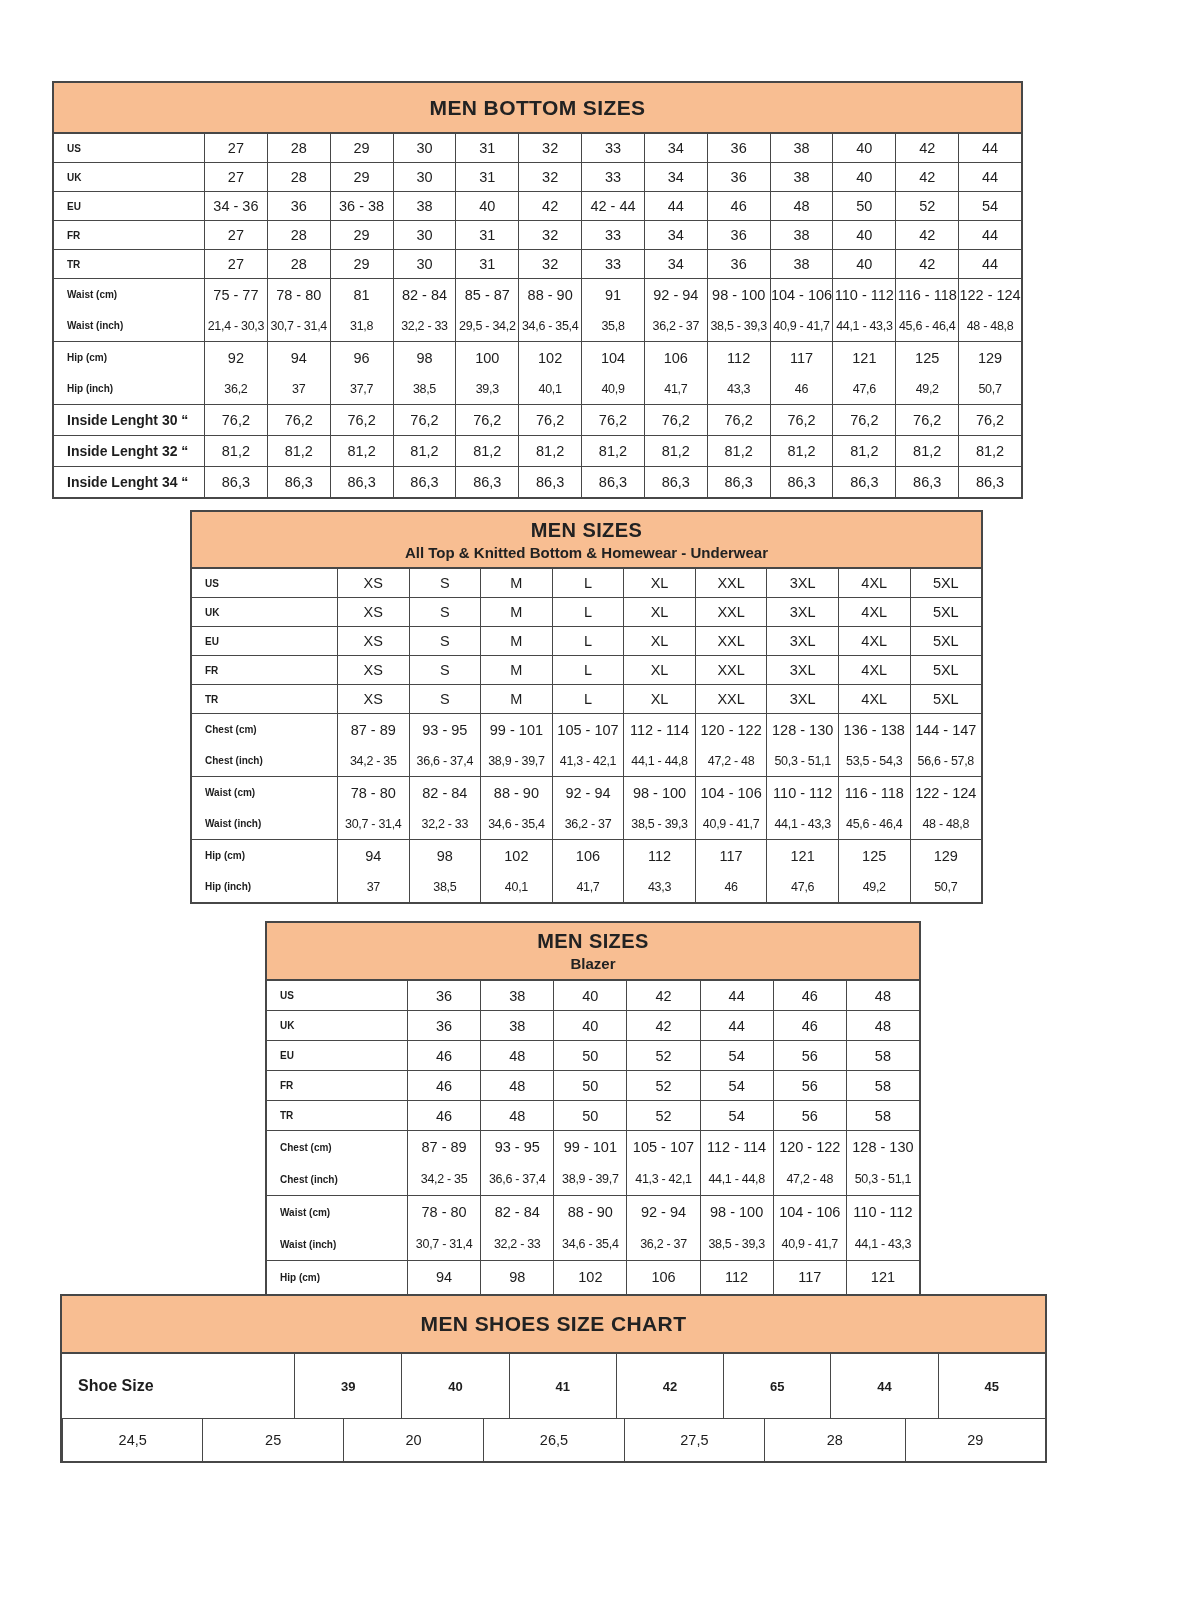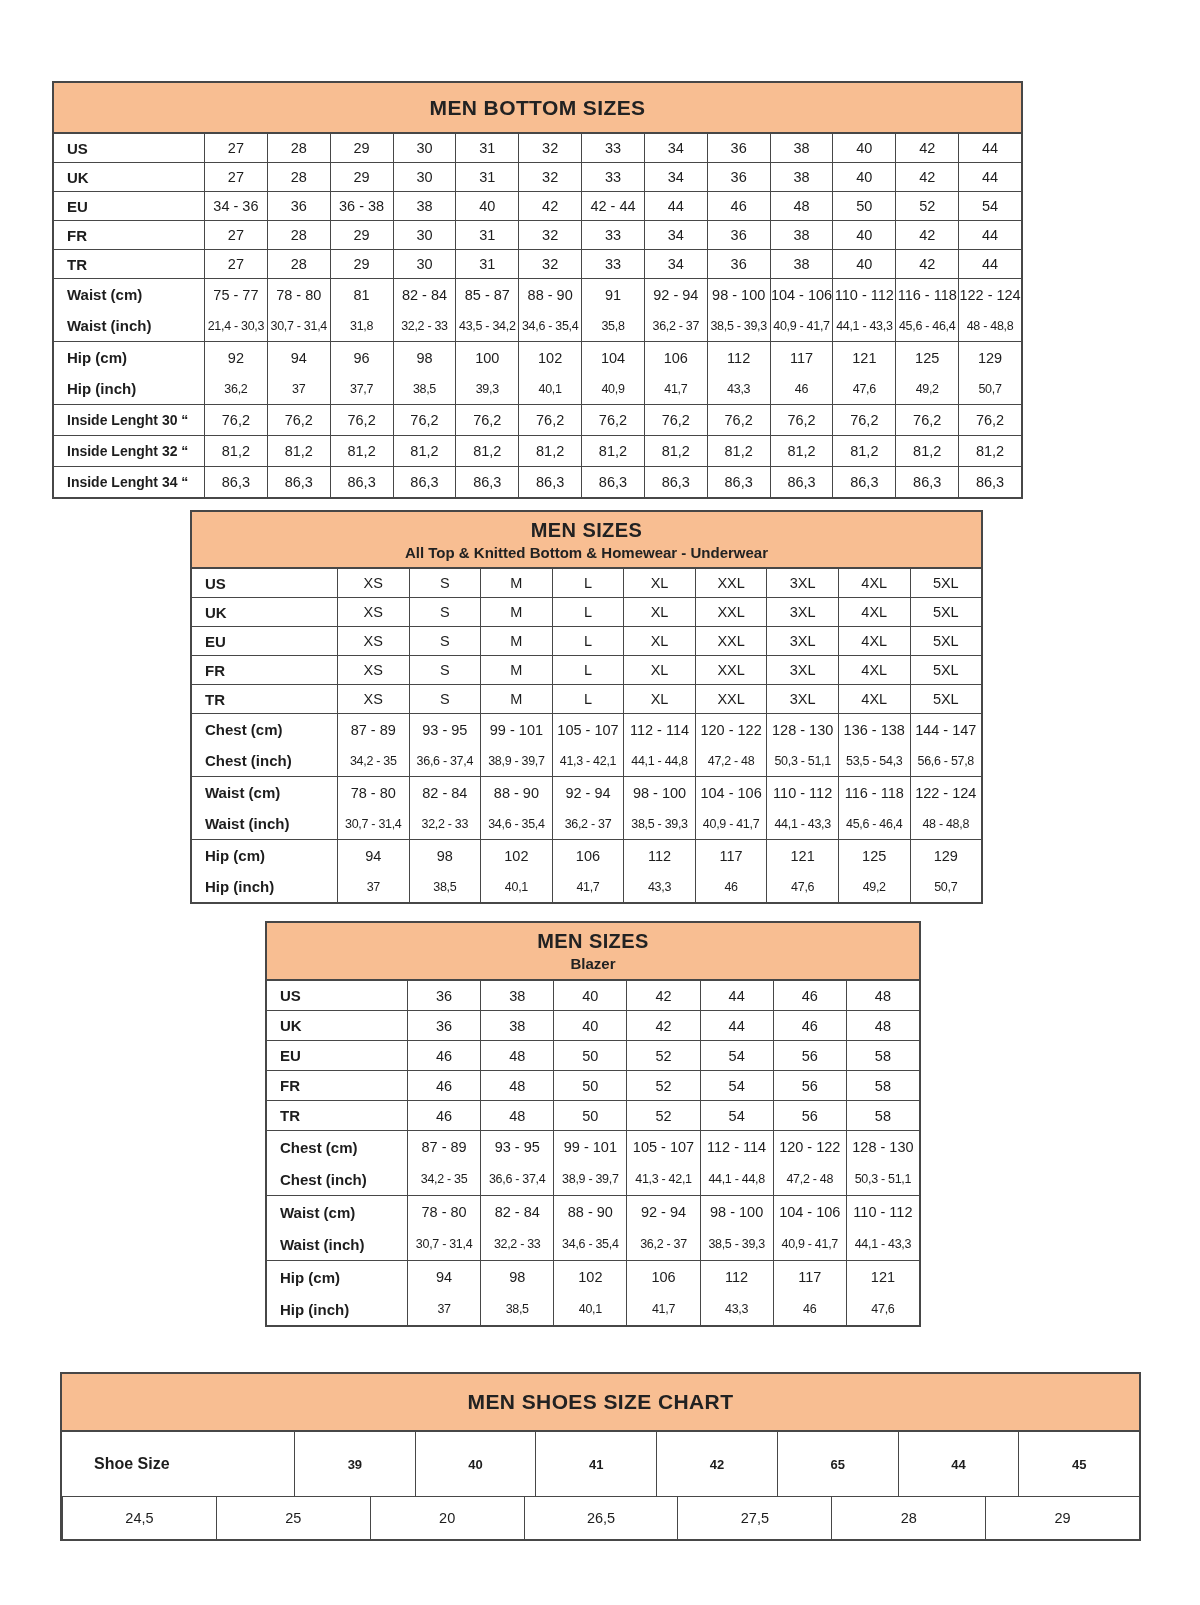--- a/index.html
+++ b/index.html
@@ -18,21 +18,21 @@
   }
   .title{font-weight:bold;font-size:21px;letter-spacing:.4px;color:#222}
   .subtitle{font-weight:bold;font-size:15px;margin-top:2px;color:#222}
   .tbody{display:block}
   .group + .group{border-top:1.5px solid var(--border)}
   .row{display:flex;align-items:stretch;height:var(--row-h)}
   .group.pair .row{height:var(--pair-h)}
   .label{
     flex:0 0 var(--label-w);width:var(--label-w);box-sizing:border-box;
     display:flex;align-items:center;padding-left:13px;
-    font-weight:bold;font-size:15px;white-space:nowrap;
+    font-weight:bold;font-size:10px;white-space:nowrap;
   }
   .cell{
     flex:1 1 0;display:flex;align-items:center;justify-content:center;
     border-left:1.5px solid var(--border);font-size:14.5px;white-space:nowrap;
   }
   .group.pair .row:nth-child(2) .cell{font-size:12.5px;letter-spacing:-0.3px}
 
   
   #t0{left:52px;top:81px;width:971px;--label-w:150px;--head-h:51px;--row-h:28px;--pair-h:31px}
   #t0 .tbody .group:nth-child(8) .row,
@@ -44,22 +44,22 @@
 
   
   #t1{left:190px;top:510px;width:793px;--label-w:145px;--head-h:57px;--row-h:28px;--pair-h:31px}
   #t1 .title{font-size:20px}
 
   
   #t2{left:265px;top:921px;width:656px;--label-w:140px;--head-h:58px;--row-h:29px;--pair-h:32px}
   #t2 .title{font-size:20px}
 
   
-  #t3{left:60px;top:1372px;width:1081px;--label-w:232px;--head-h:58px;--row-h:42px}
-  #t3 .label{font-size:16px;padding-left:32px}
+  #t3{left:60px;top:1294px;width:987px;--label-w:232px;--head-h:58px;--row-h:42px}
+  #t3 .label{font-size:16px;padding-left:16px}
   #t3 .tbody .group:nth-child(1) .row{height:64px}
   #t3 .tbody .group:nth-child(1) .cell{font-weight:bold;font-size:13px}
   #t3 .tbody .group:nth-child(2) .row{height:42px}
 </style>
 </head>
 <body style="--hdr: #F8BE92; --border: #474747; color: rgb(29, 29, 29); background: rgb(255, 255, 255);">
 
 <section class="sizetable" id="t0">
     <div class="thead">
       <div class="title">MEN BOTTOM SIZES</div>
@@ -171,21 +171,21 @@
           <div class="cell">110 - 112</div>
           <div class="cell">116 - 118</div>
           <div class="cell">122 - 124</div>
         </div>
         <div class="row">
           <div class="label">Waist (inch)</div>
           <div class="cell">21,4 - 30,3</div>
           <div class="cell">30,7 - 31,4</div>
           <div class="cell">31,8</div>
           <div class="cell">32,2 - 33</div>
-          <div class="cell">43,5 - 34,2</div>
+          <div class="cell">29,5 - 34,2</div>
           <div class="cell">34,6 - 35,4</div>
           <div class="cell">35,8</div>
           <div class="cell">36,2 - 37</div>
           <div class="cell">38,5 - 39,3</div>
           <div class="cell">40,9 - 41,7</div>
           <div class="cell">44,1 - 43,3</div>
           <div class="cell">45,6 - 46,4</div>
           <div class="cell">48 - 48,8</div>
         </div>
       </div>

